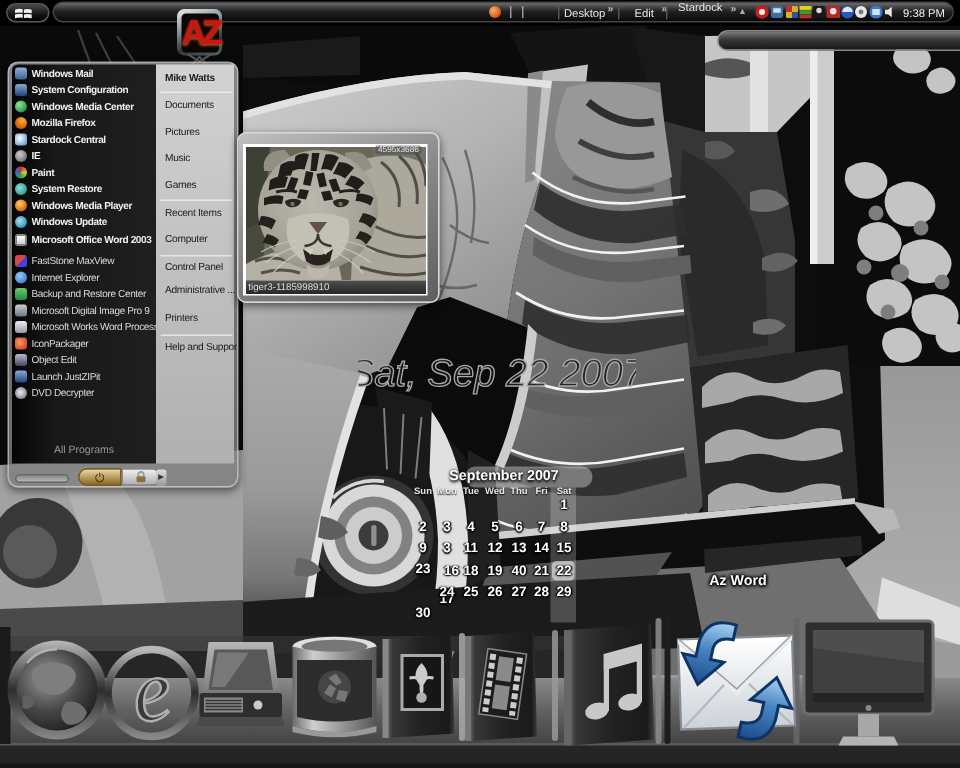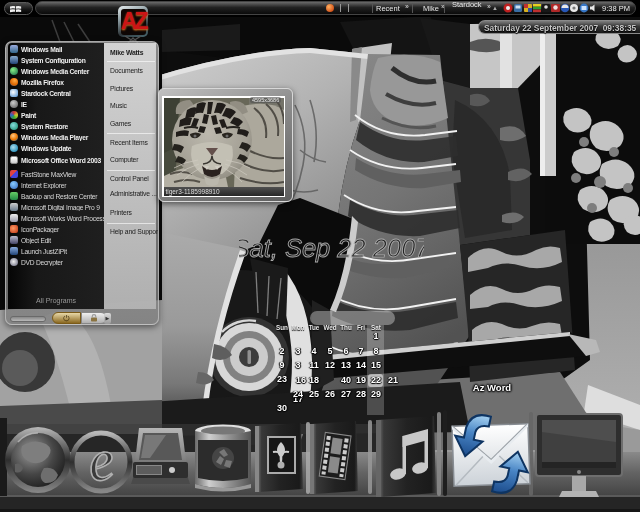--- a/index.html
+++ b/index.html
@@ -192,24 +192,24 @@
         <path d="M0,1.5 Q3,0.4 6,1.2 L6,4 Q3,3.4 0,4.2 Z"></path>
         <path d="M7,1.4 Q10,0.6 13,1.5 L13,4.3 Q10,3.6 7,4.2 Z"></path>
         <path d="M0,5.2 Q3,4.4 6,5 L6,7.8 Q3,7.4 0,8.2 Z"></path>
         <path d="M7,5.2 Q10,4.6 13,5.3 L13,8.1 Q10,7.5 7,8 Z"></path>
       </g>
 </svg>
 
 <div class="abs" style="left:326px;top:4px;width:8px;height:8px;border-radius:50%;background:radial-gradient(circle at 35% 35%,#ffb060,#c03000);"></div>
 <div class="abs" style="left:340px;top:4px;width:7px;height:8px;border:1px solid #999;border-top:none;border-bottom:none;"></div>
 <div class="abs" style="left:372px;top:3px;width:1px;height:10px;background:#555;"></div>
-<div class="abs" style="left:376px;top:4px;color:#e8e8e8;font-size:7.5px;">Recent</div>
+<div class="abs" style="left:376px;top:4px;color:#e8e8e8;font-size:7.5px;">Desktop</div>
 <div class="abs" style="left:405px;top:3px;color:#bbb;font-size:7px;font-weight:bold;">»</div>
 <div class="abs" style="left:412px;top:3px;width:1px;height:10px;background:#555;"></div>
-<div class="abs" style="left:423px;top:4px;color:#e8e8e8;font-size:7.5px;">Mike</div>
+<div class="abs" style="left:423px;top:4px;color:#e8e8e8;font-size:7.5px;">Edit</div>
 <div class="abs" style="left:441px;top:3px;color:#bbb;font-size:7px;font-weight:bold;">»</div>
 <div class="abs" style="left:444px;top:3px;width:1px;height:10px;background:#555;"></div>
 <div class="abs" style="left:452px;top:0;color:#e8e8e8;font-size:7.5px;">Stardock</div>
 <div class="abs" style="left:487px;top:3px;color:#bbb;font-size:7px;font-weight:bold;">»</div>
 
 <div class="abs" style="left:492px;top:5px;color:#aaa;font-size:6px;">▲</div>
 <svg class="abs" style="left:503px;top:3px;" width="92" height="10" viewBox="0 0 92 10">
  <circle cx="5" cy="5" r="4.5" fill="#c02020"></circle>
       <circle cx="5" cy="5" r="2" fill="#eee"></circle>
  <rect x="11" y="1" width="8" height="8" rx="1.5" fill="#3a6ea5"></rect>
@@ -235,21 +235,20 @@
 <div class="abs" style="left:602px;top:4px;color:#f0f0f0;font-size:7.5px;">9:38 PM</div>
 
 <div class="abs" style="left:118px;top:6px;width:30px;height:31px;border-radius:5px;background:linear-gradient(160deg,#e8eef0,#8a9aa0 35%,#30383c 70%,#4a6a72);"></div>
 <div class="abs" style="left:120.5px;top:8.5px;width:25px;height:26px;border-radius:3px;background:#0e0604;"></div>
 <div class="abs" style="left:121px;top:8px;width:28px;height:30px;font-weight:bold;font-size:23px;color:#cc1515;text-shadow:0 0 2px #701010,0 1px 2px #ff9830;letter-spacing:-3px;">AZ</div>
 <svg class="abs" style="left:124px;top:36px;" width="18" height="8" viewBox="0 0 18 8">
       <path d="M1,0 L9,5 L17,0 M4,7 L9,2 L14,7" stroke="#555" stroke-width="1.4" fill="none"></path>
     </svg>
 
 <div class="abs" style="left:478px;top:20px;width:162px;height:14px;border-radius:7px 0 0 7px;background:linear-gradient(#7e7e7e,#383838 45%,#181818);border:1px solid #8a8a8a;border-right:none;box-sizing:border-box;"></div>
-<div class="abs" style="left:484px;top:22.5px;width:156px;color:#c9c9c9;font-size:8.4px;font-weight:bold;text-shadow:0 1px 1px #000, 0 0 1px #000;white-space:nowrap;">Saturday 22 September 2007&nbsp; 09:38:35</div>
 
 <div class="abs" style="left:5px;top:41px;width:154px;height:284px;border-radius:7px;background:linear-gradient(rgba(165,165,165,0.8),rgba(125,125,125,0.8));border:1px solid rgba(205,205,205,0.65);box-sizing:border-box;box-shadow:0 2px 6px rgba(0,0,0,0.5);"></div>
 
 <div class="abs" style="left:8px;top:43px;width:96px;height:266px;background:linear-gradient(90deg,#050505,#181818 30%,#1f1f1f);border-radius:4px 0 0 0;"></div>
 
 <div class="abs" style="left:104px;top:43px;width:52px;height:266px;background:linear-gradient(rgba(215,215,215,0.94),rgba(180,180,180,0.94));"></div>
 
 <style>
 .sml{position:absolute;left:21px;width:83px;color:#f0f0f0;font-size:6.7px;letter-spacing:-0.25px;font-weight:bold;white-space:nowrap;overflow:hidden;}
 .sml2{position:absolute;left:21px;width:83px;color:#d8d8d8;font-size:6.7px;letter-spacing:-0.25px;white-space:nowrap;overflow:hidden;}
@@ -410,20 +409,21 @@
 </svg>
 
 <div class="abs" style="left:163.5px;top:186.5px;width:120px;height:9.5px;background:linear-gradient(rgba(60,60,60,0.9),rgba(15,15,15,0.9));color:#ddd;font-size:6.5px;line-height:9.5px;padding-left:2px;box-sizing:border-box;">tiger3-1185998910</div>
 <div class="abs" style="left:250px;top:97px;color:#e8e8e8;font-size:5.5px;background:rgba(80,80,80,0.6);padding:0 2px;border-radius:2px;">4595x3686</div>
 
 <svg class="abs" style="left:239px;top:228px;" width="185" height="40" viewBox="0 0 185 40">
  <text x="92" y="29" text-anchor="middle" font-family="Liberation Sans, sans-serif" font-size="25.5" font-style="italic" fill="rgba(25,25,25,0.85)" stroke="#a8a8a8" stroke-width="0.9">Sat, Sep 22 2007</text>
 </svg>
 
 <div class="abs" style="left:310px;top:311px;width:85px;height:14px;border-radius:7px;background:rgba(255,255,255,0.35);"></div>
+<div class="abs" style="left:276px;top:312px;width:120px;text-align:center;font-size:9.5px;font-weight:bold;color:#fff;text-shadow:0 1px 2px #000,0 0 2px #000;">September 2007</div>
 <div class="abs" style="left:367px;top:325px;width:17px;height:90px;background:rgba(255,255,255,0.22);"></div>
 <div class="abs" style="left:368px;top:374px;width:15px;height:13px;border-radius:3px;background:rgba(255,255,255,0.5);"></div>
 <style>
 .ch{position:absolute;width:16px;text-align:center;font-size:6.3px;font-weight:bold;color:#e8e8e8;text-shadow:0 1px 1px #000;}
 .cd{position:absolute;width:16px;text-align:center;font-size:9px;font-weight:bold;color:#fff;text-shadow:0 1px 1px #000,1px 0 1px #000,-1px 0 1px #000;}
 </style>
 <div class="ch" style="left:274px;top:324px;">Sun</div>
     <div class="ch" style="left:290px;top:324px;">Mon</div>
     <div class="ch" style="left:306px;top:324px;">Tue</div>
     <div class="ch" style="left:322px;top:324px;">Wed</div>
@@ -441,23 +441,23 @@
 <div class="cd" style="left:274px;top:360px;">9</div>
     <div class="cd" style="left:290px;top:360px;">3</div>
     <div class="cd" style="left:306px;top:360px;">11</div>
     <div class="cd" style="left:322px;top:360px;">12</div>
     <div class="cd" style="left:338px;top:360px;">13</div>
     <div class="cd" style="left:353px;top:360px;">14</div>
     <div class="cd" style="left:368px;top:360px;">15</div>
 <div class="cd" style="left:290px;top:374.5px;text-align:right;">16</div>
     <div class="cd" style="left:290px;top:394px;">17</div>
     <div class="cd" style="left:306px;top:374.5px;">18</div>
-    <div class="cd" style="left:322px;top:374.5px;margin-left:31px;">19</div>
+    <div class="cd" style="left:322px;top:374.5px;">19</div>
     <div class="cd" style="left:338px;top:374.5px;">40</div>
-    <div class="cd" style="left:353px;top:374.5px;padding-left:32px;">21</div>
+    <div class="cd" style="left:353px;top:374.5px;">21</div>
     <div class="cd" style="left:368px;top:374.5px;">22</div>
 <div class="cd" style="left:274px;top:374px;">23</div>
     <div class="cd" style="left:290px;top:389px;">24</div>
     <div class="cd" style="left:306px;top:389px;">25</div>
     <div class="cd" style="left:322px;top:389px;">26</div>
     <div class="cd" style="left:338px;top:389px;">27</div>
     <div class="cd" style="left:353px;top:389px;">28</div>
     <div class="cd" style="left:368px;top:389px;">29</div>
 <div class="cd" style="left:274px;top:403px;">30</div>
 

